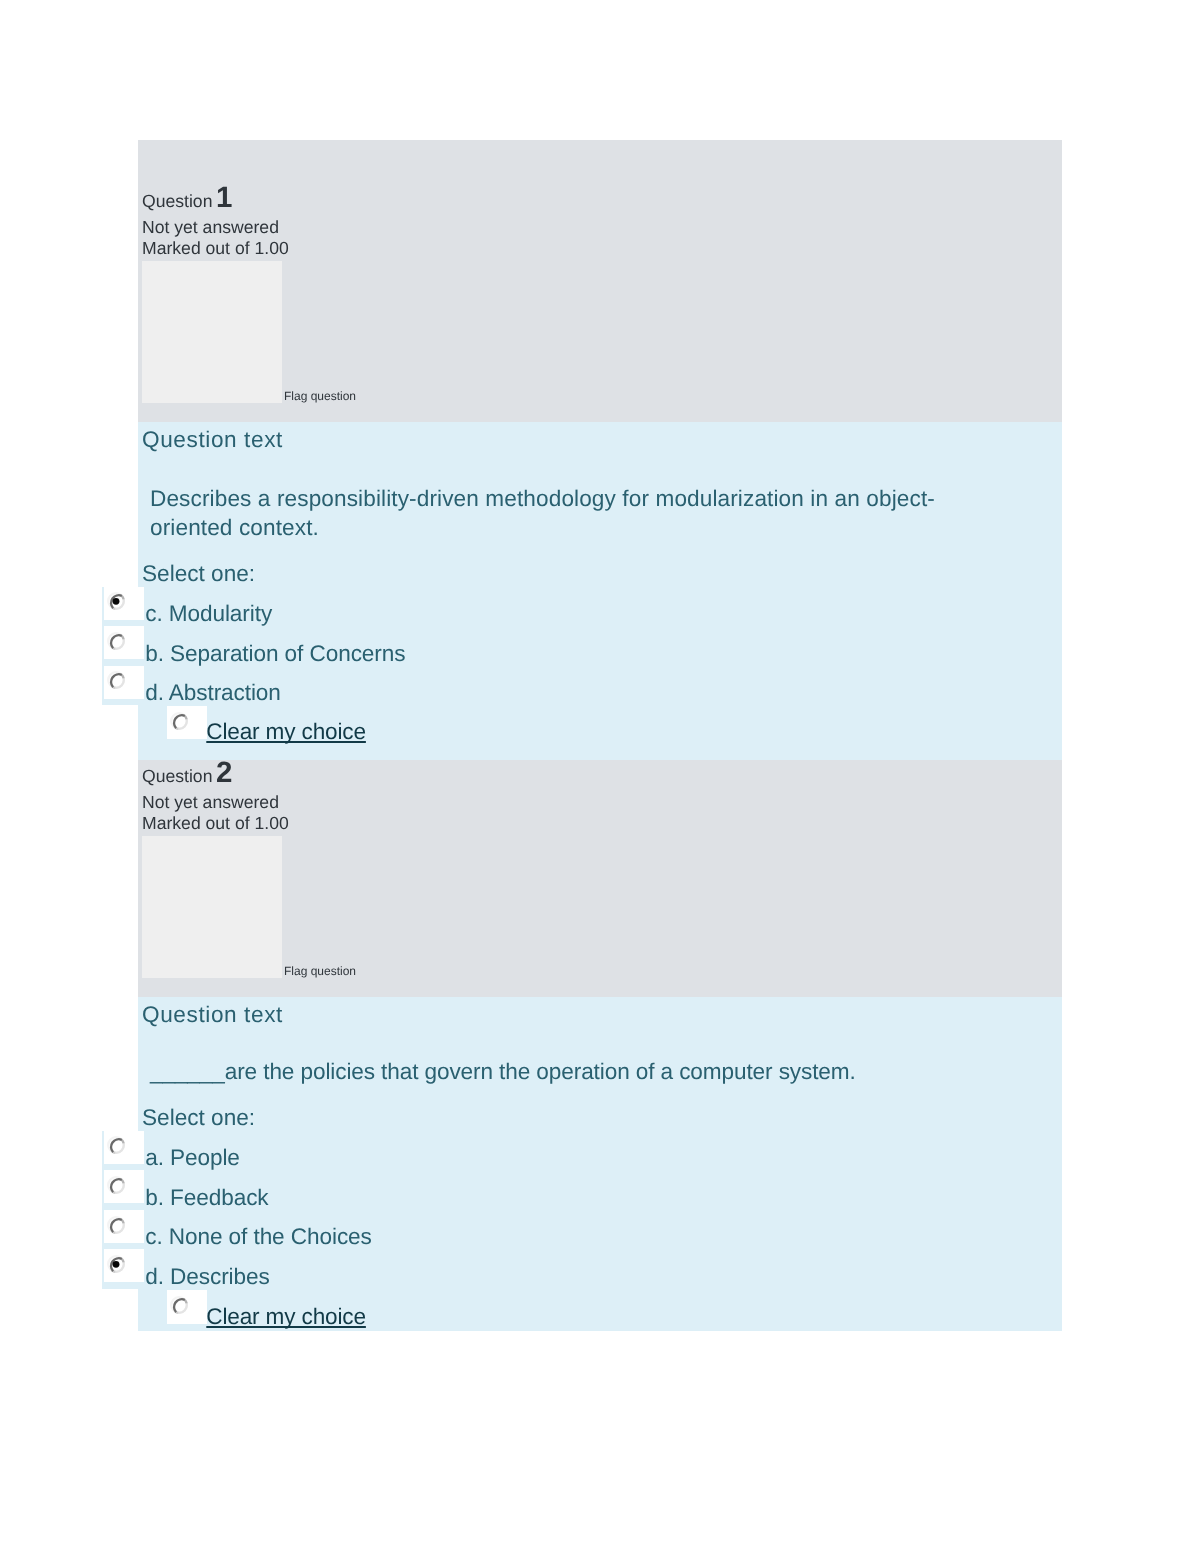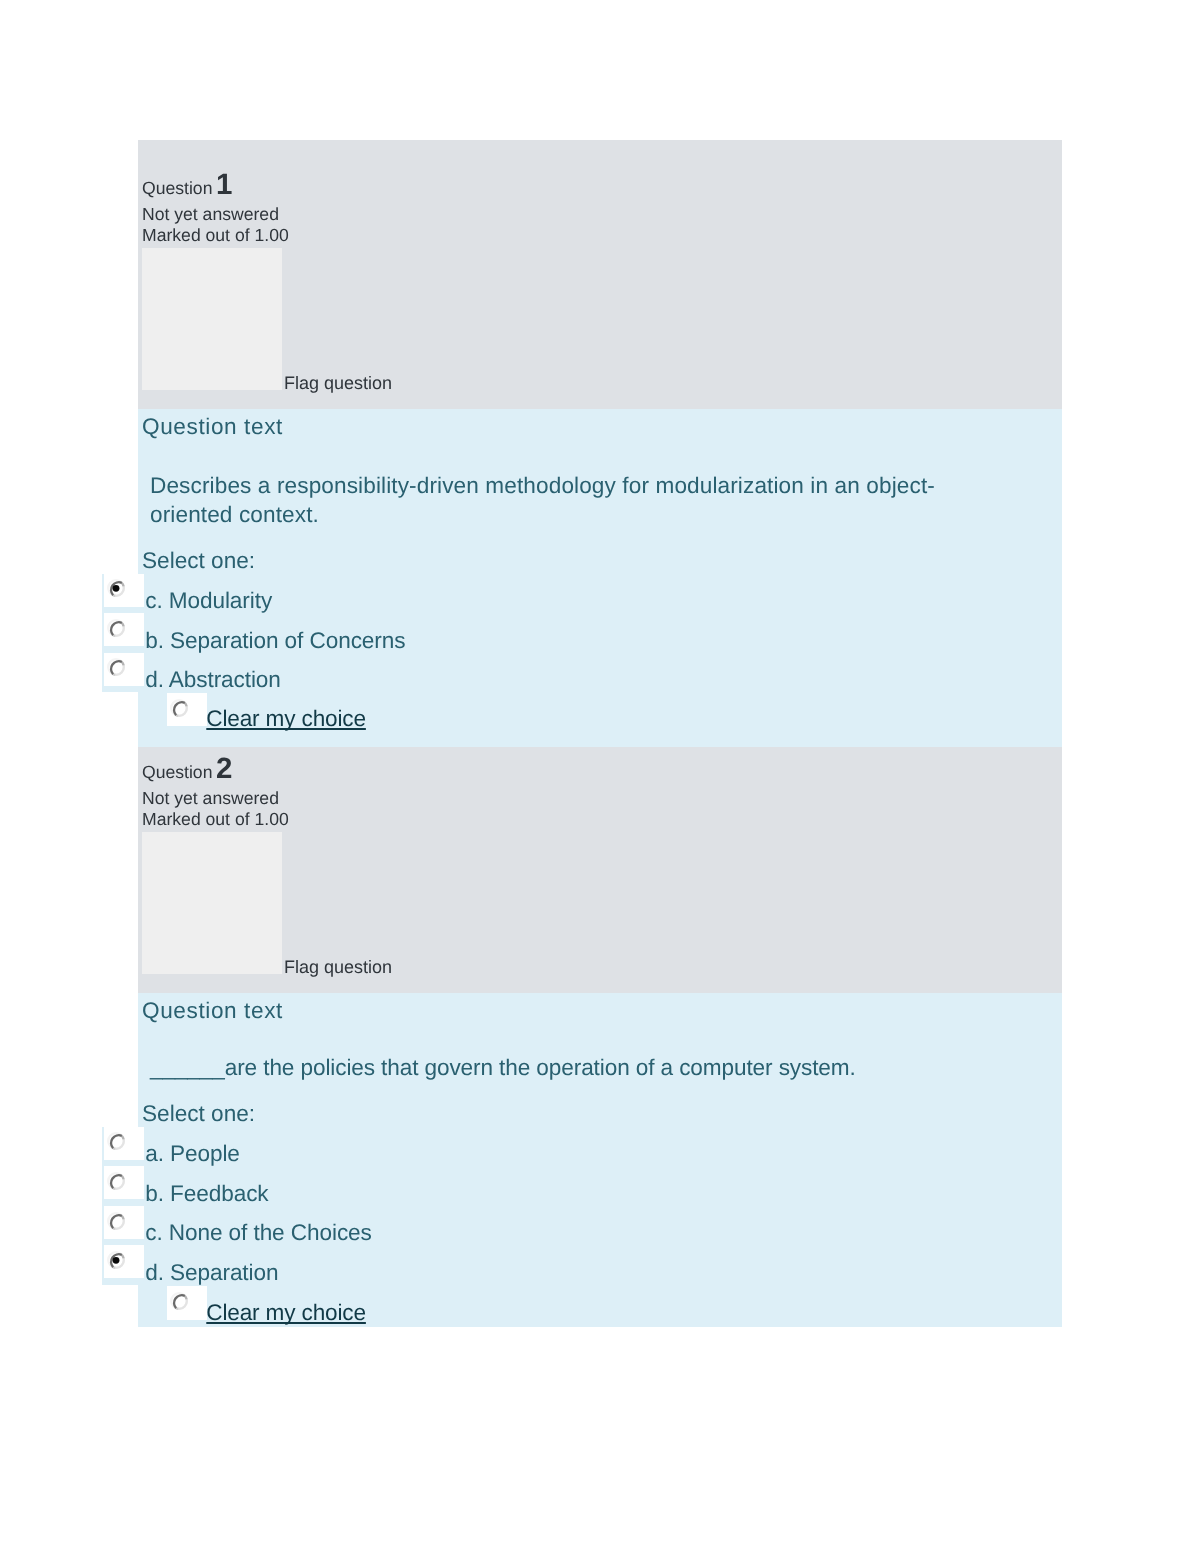--- a/index.html
+++ b/index.html
@@ -14,21 +14,21 @@
   .quiz{position:absolute;left:138px;top:140px;width:924px;filter:opacity(100%);}
 
   
   .qinfo{background:var(--info-bg);position:relative;padding-left:4px;}
   .qno,.qstate,.qgrade{font-size:17.6px;color:var(--info-text);line-height:21.8px;
                        white-space:nowrap;}
   .qno{line-height:30.6px;}
   .qno b{font-size:29.5px;font-weight:bold;line-height:0;margin-left:-1.4px;letter-spacing:-1.5px;}
   .flagwrap{position:relative;height:142px;}
   .imgph{position:absolute;left:-0.4px;top:0.8px;background:var(--img-bg);width:140.5px;height:141.6px;}
-  .flaglabel{position:absolute;left:142px;top:126.5px;font-size:18px;color:var(--info-text);
+  .flaglabel{position:absolute;left:142px;top:126.5px;font-size:12px;color:var(--info-text);
              white-space:nowrap;line-height:19px;}
 
   
   .qbody{background:var(--body-bg);position:relative;padding-left:4px;}
   .qtlabel{font-size:22.6px;color:var(--body-text);line-height:26px;white-space:nowrap;letter-spacing:0.6px;}
   .qtext{width:788px;font-size:22.6px;color:var(--body-text);line-height:29.3px;margin:8px;}
   .selone{font-size:22.6px;color:var(--body-text);line-height:26px;white-space:nowrap;}
 
   .answers{position:relative;left:-40.5px;margin-top:-0.2px;}
   .ans{position:relative;height:39.55px;background:var(--body-bg);}
@@ -42,21 +42,21 @@
   .clearlink{position:absolute;left:38.3px;top:15.5px;letter-spacing:-0.16px;font-size:22.6px;color:var(--link-text);
              line-height:22px;white-space:nowrap;text-decoration:underline;
              text-underline-offset:2.4px;text-decoration-thickness:1.6px;
              text-decoration-skip-ink:none;}
 </style>
 </head>
 <body>
 
 <div class="quiz">
 
-  <div class="qinfo" style="padding-top:33px;padding-bottom:20px">
+  <div class="qinfo" style="padding-top:46px;padding-bottom:20px">
     <div class="qno"><span>Question</span> <b>1</b></div>
     <div class="qstate">Not yet answered</div>
     <div class="qgrade">Marked out of 1.00</div>
     <div class="flagwrap">
       <span class="imgph"></span>
       <span class="flaglabel">Flag question</span>
     </div>
   </div>
   <div class="qbody" style="padding-top:5px;padding-bottom:14px">
     <div class="qtlabel">Question text</div>
@@ -104,21 +104,21 @@
             <circle cx="9" cy="9" r="7.8" fill="#ffffff" stroke="#f4f4f4" stroke-width="2.3"></circle>
             <path d="M8.32 16.77 A7.8 7.8 0 0 0 16.63 7.38" fill="none" stroke="#e4e4e4" stroke-width="2.3"></path>
             <path d="M6.08 16.23 A7.8 7.8 0 0 0 8.32 16.77" fill="none" stroke="#cdcdcd" stroke-width="2.3"></path>
             <path d="M16.63 7.38 A7.8 7.8 0 0 0 14.80 3.78" fill="none" stroke="#b4b4b4" stroke-width="2.3"></path>
             <path d="M14.80 3.78 A7.8 7.8 0 0 0 6.08 16.23" fill="none" stroke="#6a6a6a" stroke-width="2.4"></path>
           </svg></span>
       <div class="clearlink">Clear my choice</div>
     </div>
   </div>
 
-  <div class="qinfo" style="padding-top:10px;padding-bottom:20px">
+  <div class="qinfo" style="padding-top:1px;padding-bottom:20px">
     <div class="qno"><span>Question</span> <b>2</b></div>
     <div class="qstate">Not yet answered</div>
     <div class="qgrade">Marked out of 1.00</div>
     <div class="flagwrap">
       <span class="imgph"></span>
       <span class="flaglabel">Flag question</span>
     </div>
   </div>
   <div class="qbody" style="padding-top:5px;padding-bottom:0.5px">
     <div class="qtlabel">Question text</div>
@@ -161,21 +161,21 @@
       <div class="ans">
         <div class="ansbox"></div>
         <span class="radio" style="left:5.8px;top:5.7px"><svg width="18" height="18" viewBox="0 0 18 18">
               <circle cx="9" cy="9" r="7.8" fill="#ffffff" stroke="#f4f4f4" stroke-width="2.3"></circle>
               <path d="M8.32 16.77 A7.8 7.8 0 0 0 16.63 7.38" fill="none" stroke="#e4e4e4" stroke-width="2.3"></path>
               <path d="M6.08 16.23 A7.8 7.8 0 0 0 8.32 16.77" fill="none" stroke="#cdcdcd" stroke-width="2.3"></path>
               <path d="M16.63 7.38 A7.8 7.8 0 0 0 14.80 3.78" fill="none" stroke="#b4b4b4" stroke-width="2.3"></path>
               <path d="M14.80 3.78 A7.8 7.8 0 0 0 6.08 16.23" fill="none" stroke="#6a6a6a" stroke-width="2.4"></path>
               <circle cx="9" cy="9.35" r="3.45" fill="#080808"></circle>
             </svg></span>
-        <div class="anstext">d. Separation</div>
+        <div class="anstext">d. Describes</div>
       </div>
     </div>
     <div class="clearrow" style="margin-top:1.2px">
       <div class="clearbox"></div>
       <span class="radio" style="left:1.6px;top:6.4px"><svg width="18" height="18" viewBox="0 0 18 18">
             <circle cx="9" cy="9" r="7.8" fill="#ffffff" stroke="#f4f4f4" stroke-width="2.3"></circle>
             <path d="M8.32 16.77 A7.8 7.8 0 0 0 16.63 7.38" fill="none" stroke="#e4e4e4" stroke-width="2.3"></path>
             <path d="M6.08 16.23 A7.8 7.8 0 0 0 8.32 16.77" fill="none" stroke="#cdcdcd" stroke-width="2.3"></path>
             <path d="M16.63 7.38 A7.8 7.8 0 0 0 14.80 3.78" fill="none" stroke="#b4b4b4" stroke-width="2.3"></path>
             <path d="M14.80 3.78 A7.8 7.8 0 0 0 6.08 16.23" fill="none" stroke="#6a6a6a" stroke-width="2.4"></path>

